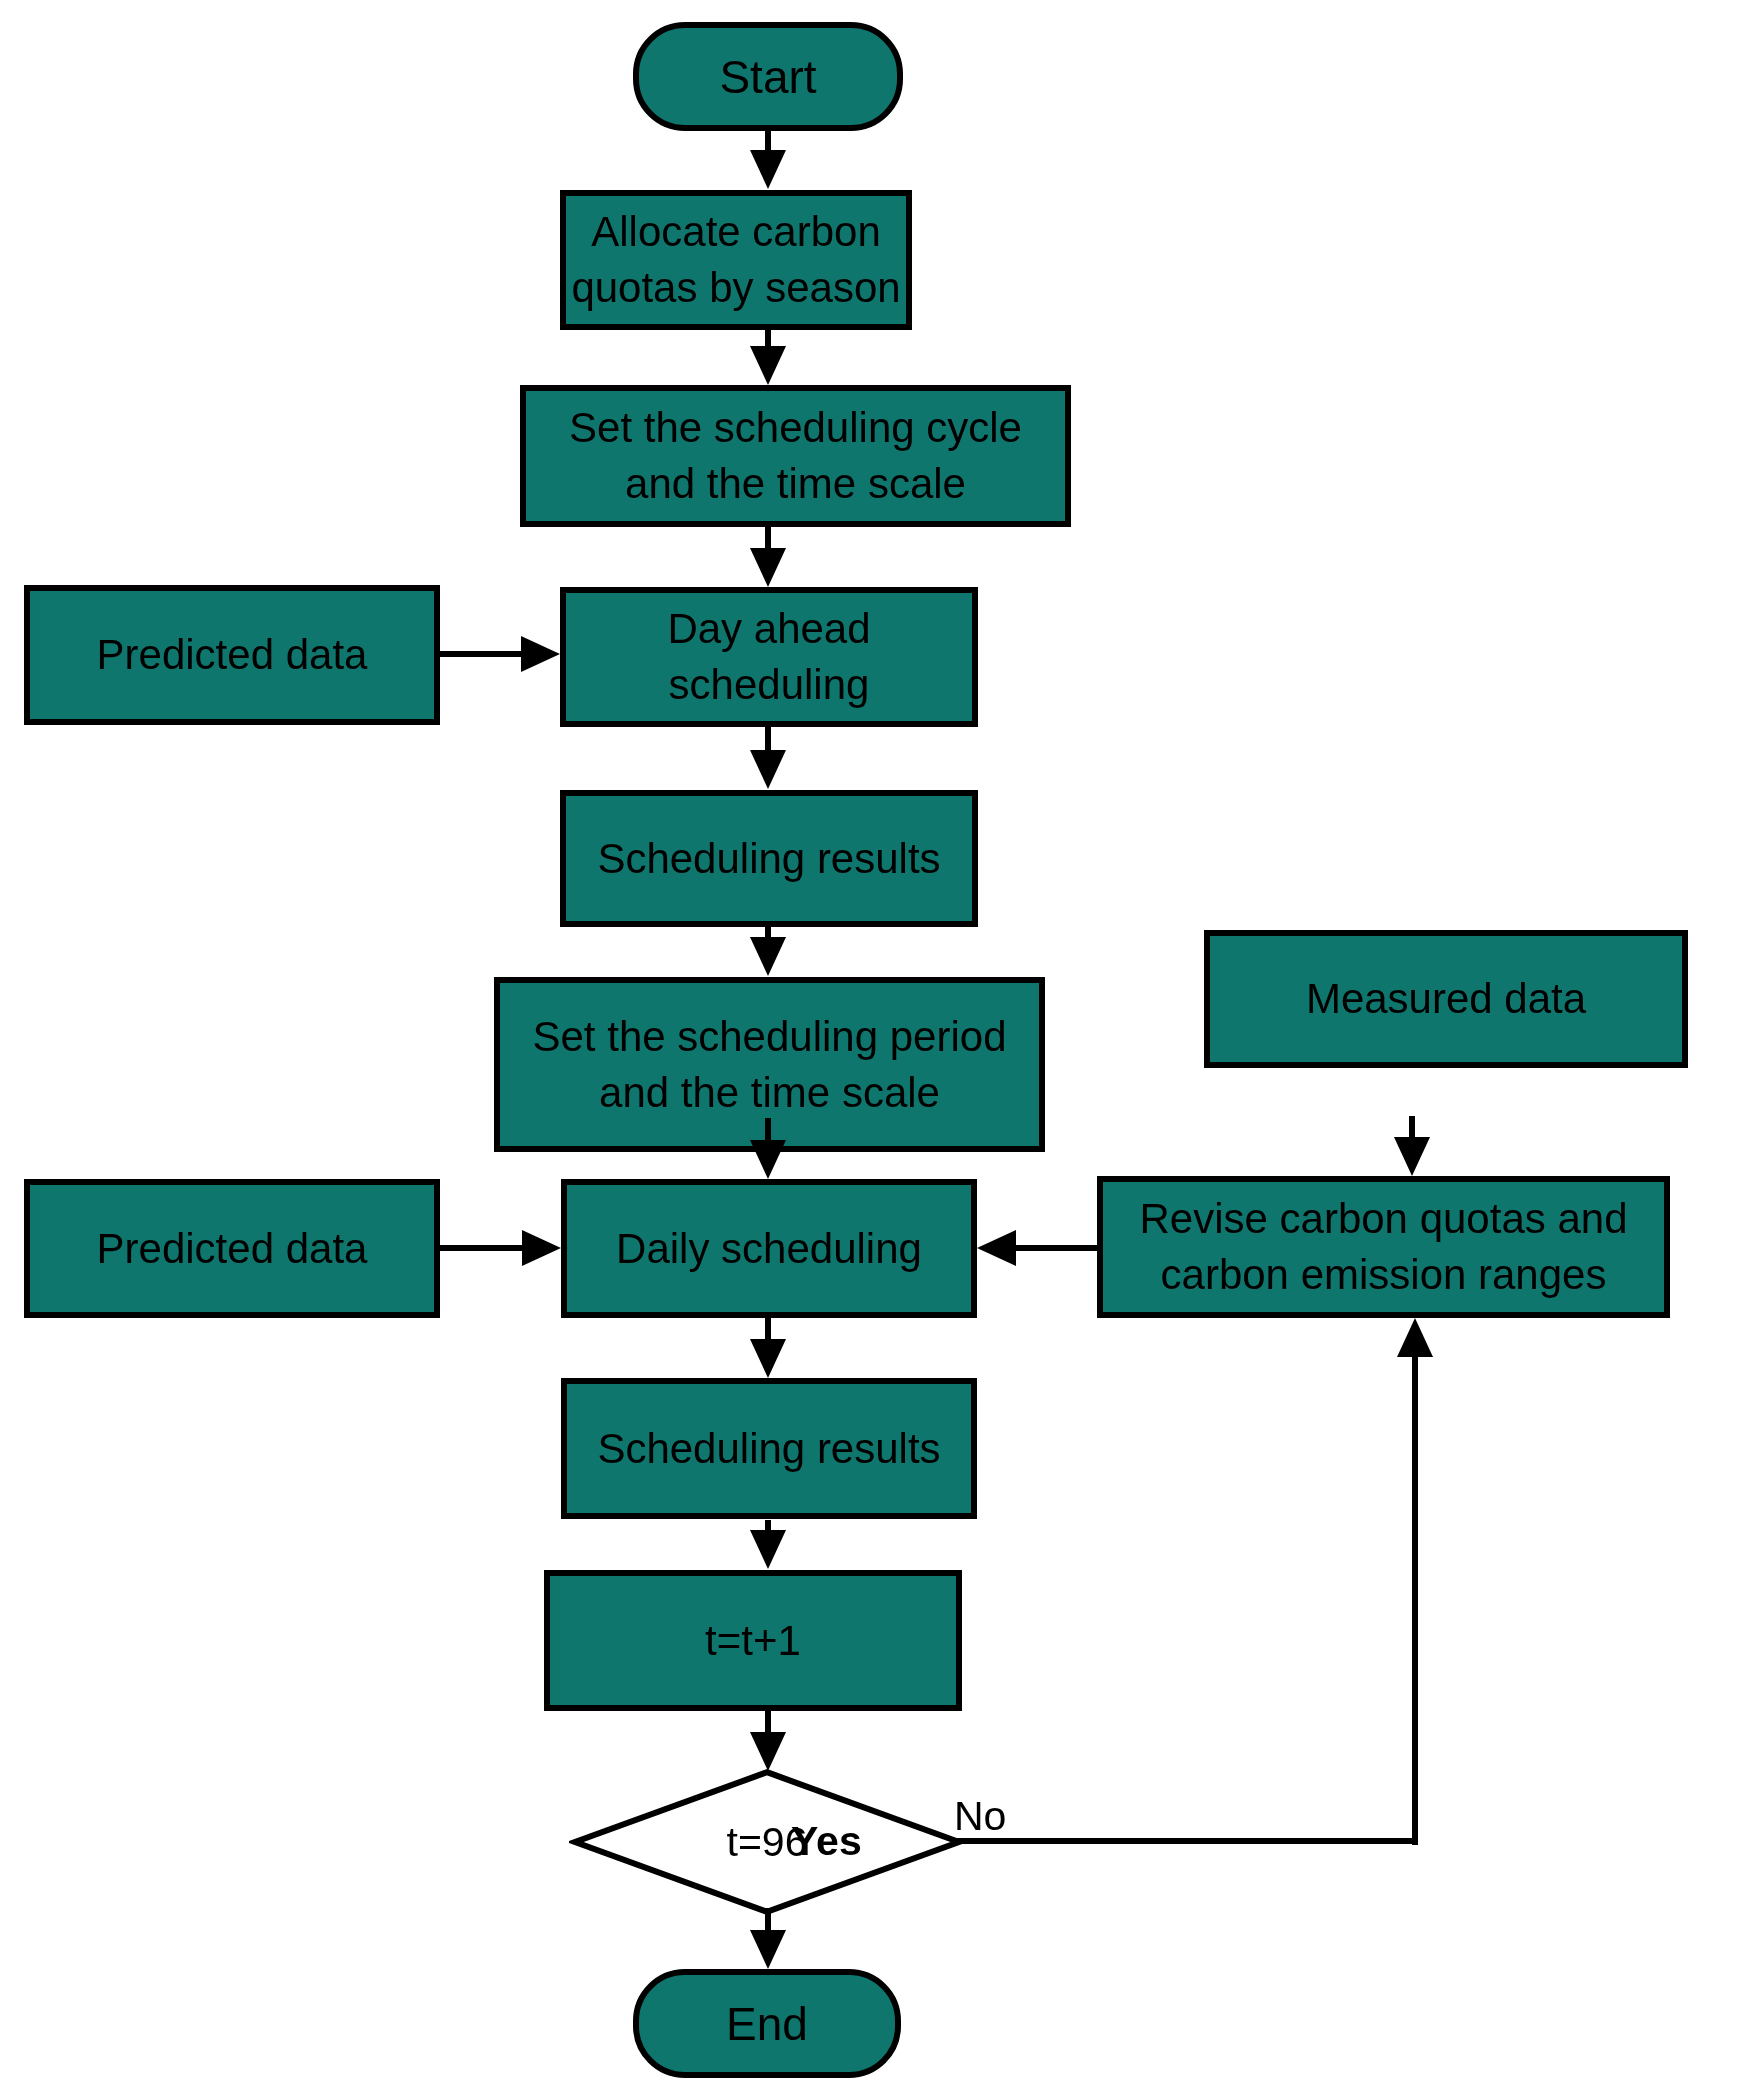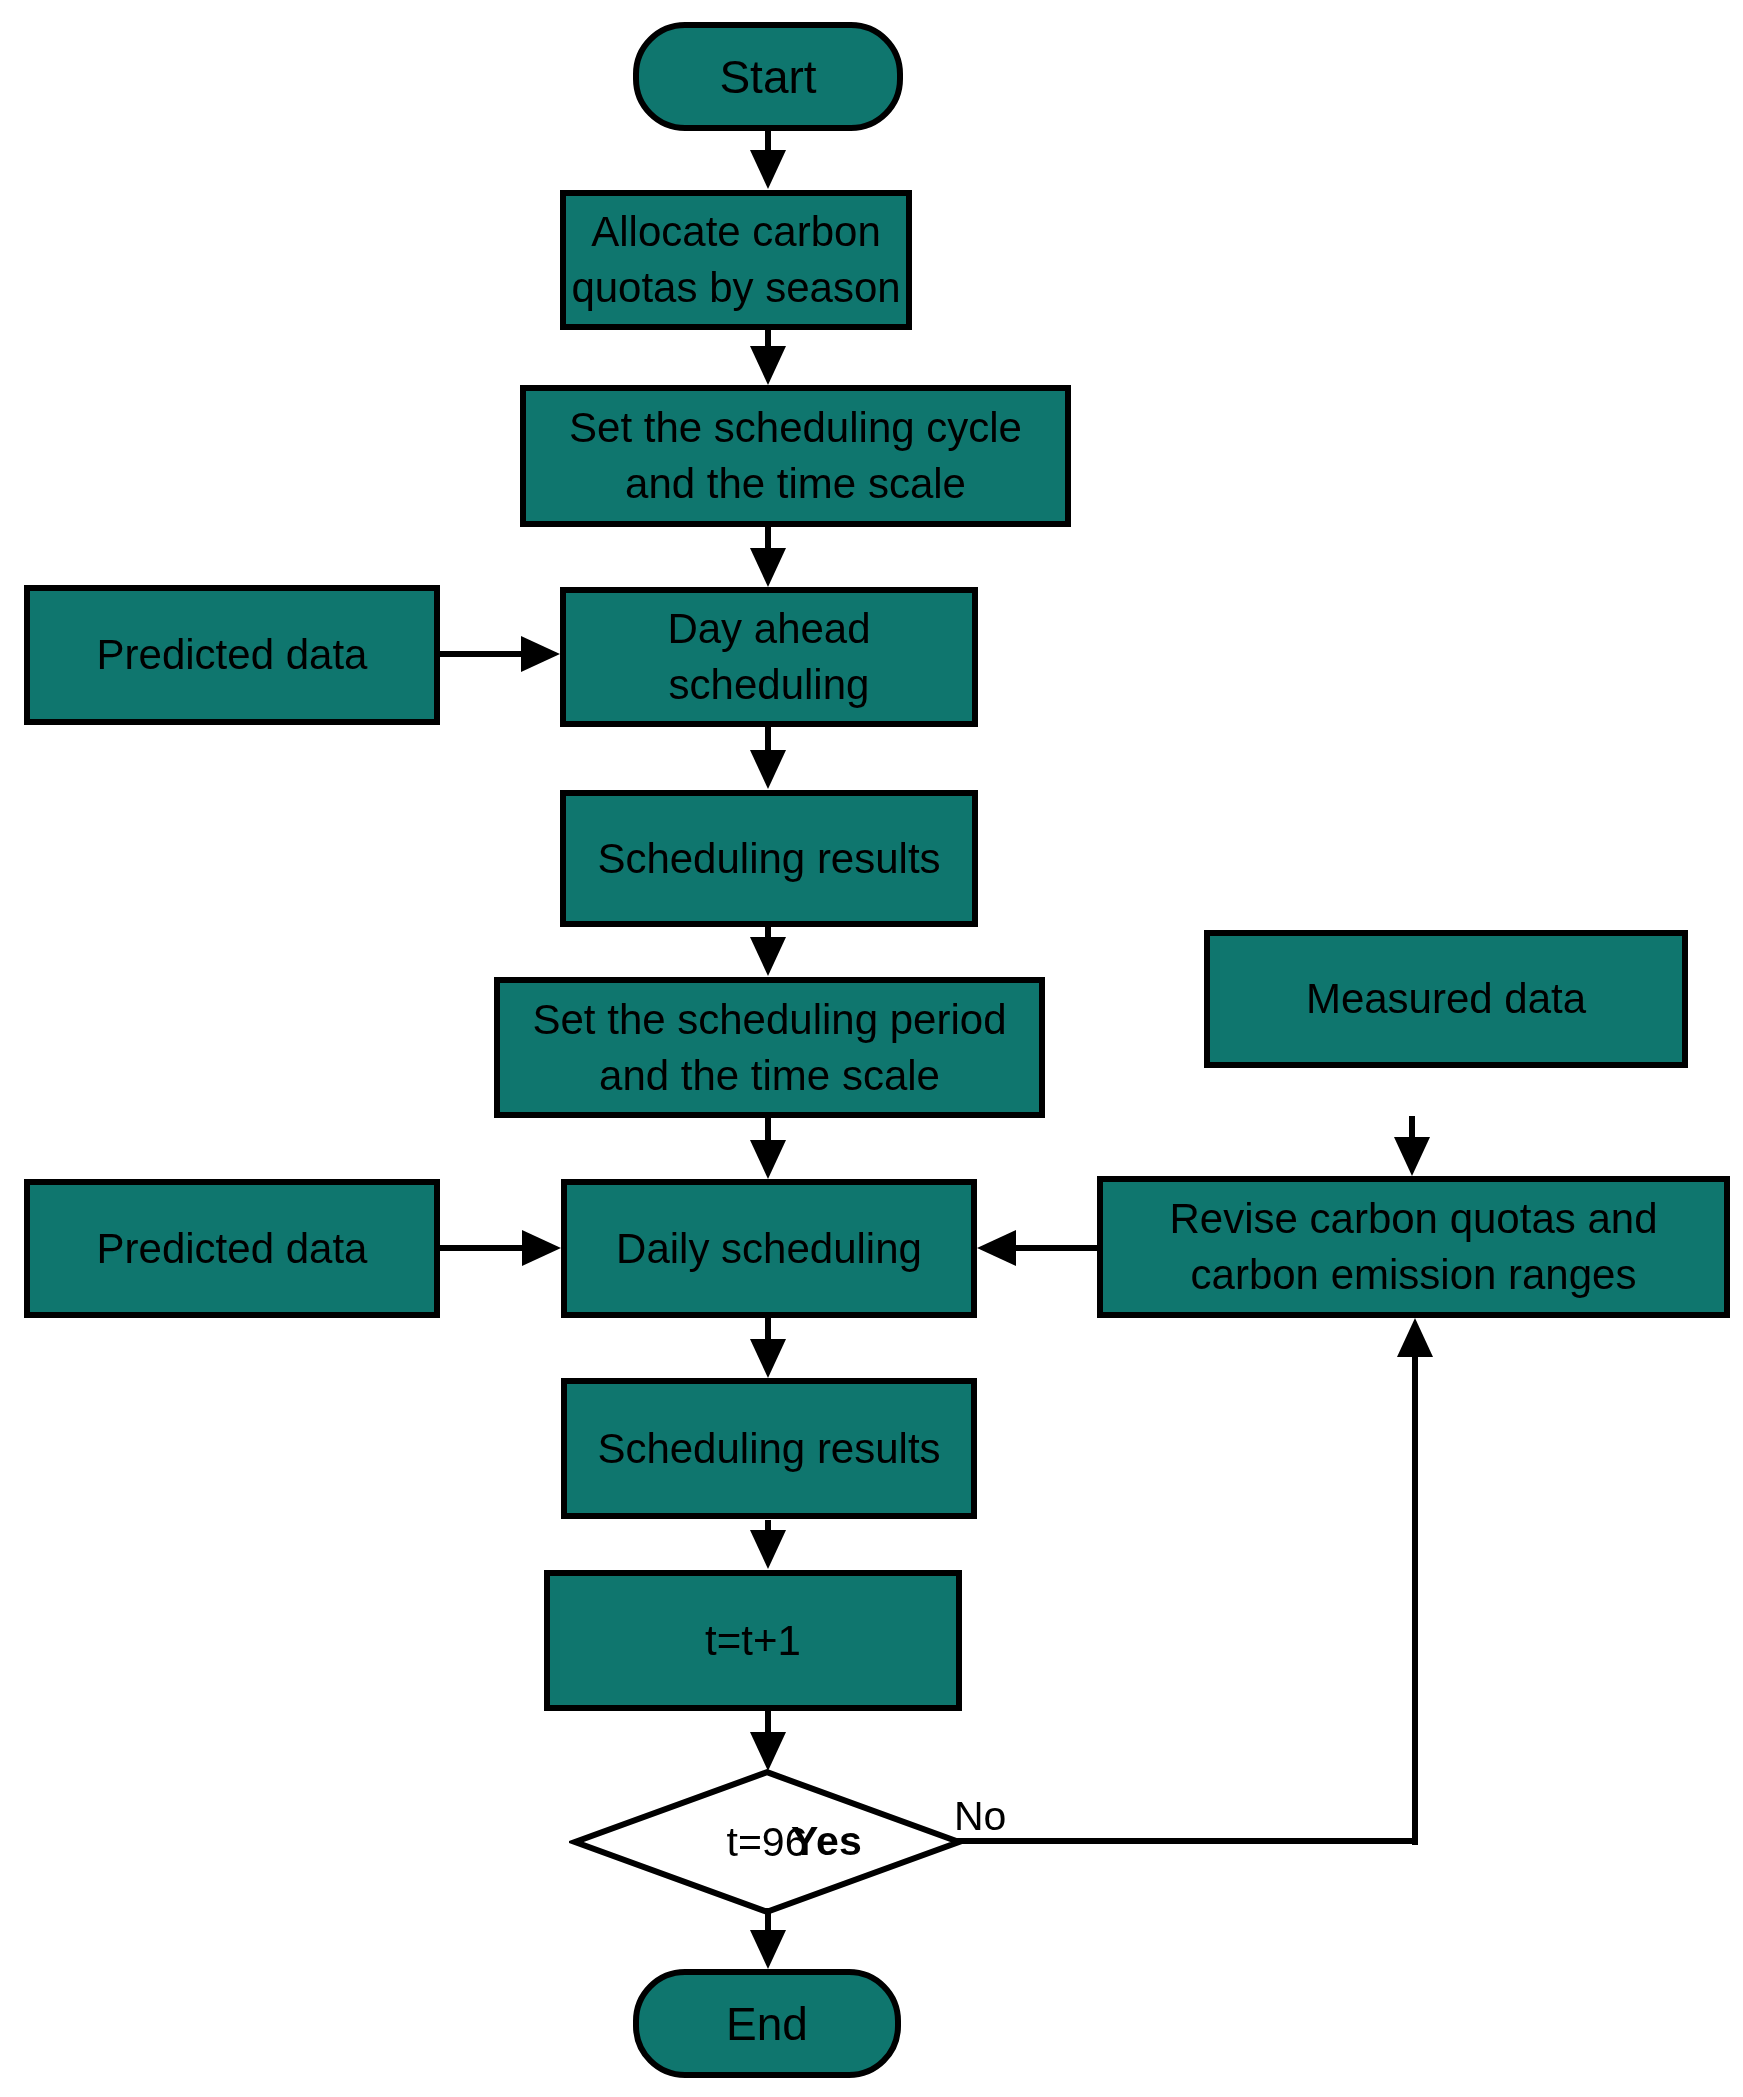--- a/index.html
+++ b/index.html
@@ -123,38 +123,38 @@
 
   <div class="node" style="left:560px; top:587px; width:418px; height:140px;">
     <span>Day ahead</span>
     <span>scheduling</span>
   </div>
 
   <div class="node" style="left:560px; top:790px; width:418px; height:137px;">
     <span>Scheduling results</span>
   </div>
 
-  <div class="node" style="left:494px; top:977px; width:551px; height:141px;">
+  <div class="node" style="left:494px; top:977px; width:551px; height:175px;">
     <span>Set the scheduling period</span>
     <span>and the time scale</span>
   </div>
 
   <div class="node" style="left:1204px; top:930px; width:484px; height:138px;">
     <span>Measured data</span>
   </div>
 
   <div class="node" style="left:24px; top:1179px; width:416px; height:139px;">
     <span>Predicted data</span>
   </div>
 
   <div class="node" style="left:561px; top:1179px; width:416px; height:139px;">
     <span>Daily scheduling</span>
   </div>
 
-  <div class="node" style="left:1097px; top:1176px; width:633px; height:142px;">
+  <div class="node" style="left:1097px; top:1176px; width:573px; height:142px;">
     <span>Revise carbon quotas and</span>
     <span>carbon emission ranges</span>
   </div>
 
   <div class="node" style="left:561px; top:1378px; width:416px; height:141px;">
     <span>Scheduling results</span>
   </div>
 
   <div class="node" style="left:544px; top:1570px; width:418px; height:141px;">
     <span>t=t+1</span>

